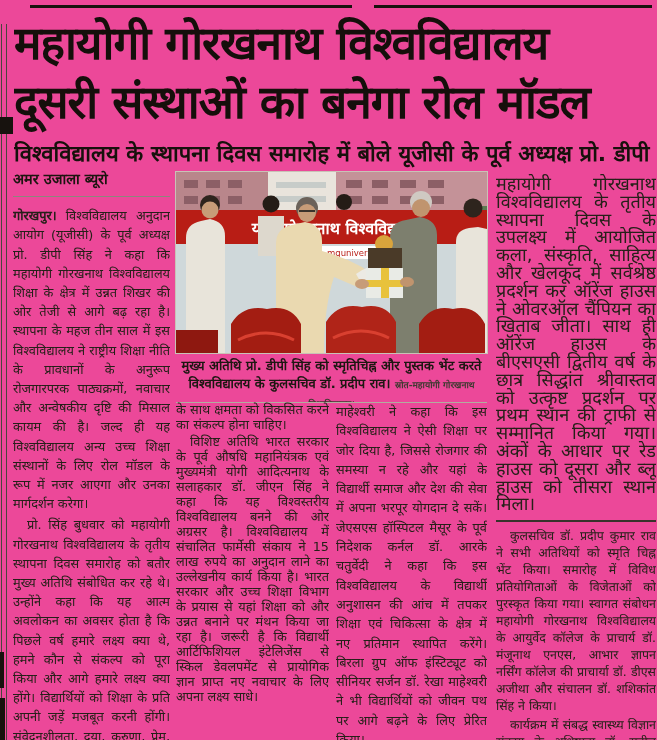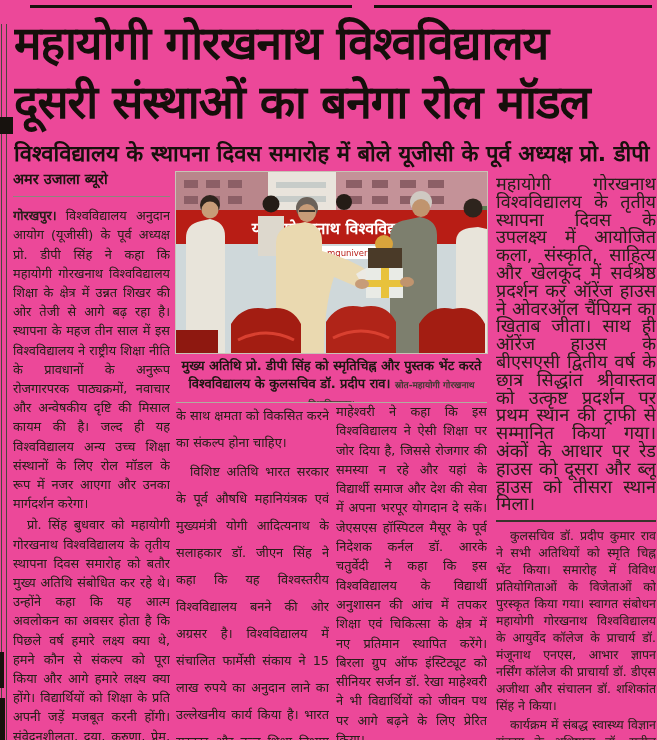--- a/index.html
+++ b/index.html
@@ -14,21 +14,21 @@
                  letter-spacing:-1px;color:#150f0b;white-space:nowrap;}
   .subhead{position:absolute;left:14px;top:137px;width:640px;height:32px;overflow:hidden;
            font-size:22px;font-weight:700;color:#17110c;white-space:nowrap;}
   
   .col{position:absolute;text-align:justify;color:#262019;}
   .col p{margin:0 0 2px 0;}
   .indent{text-indent:14px;}
   .col1{left:13px;top:170px;width:157px;height:570px;overflow:hidden;font-size:12.8px;line-height:19.2px;}
   .byline{font-size:14.5px;font-weight:700;color:#1c1510;text-align:left;}
   .byline-rule{height:1px;background:#8d867c;margin:7px 0 9px 0;}
-  .col2{left:176px;top:402px;width:153px;height:338px;overflow:hidden;font-size:12.8px;line-height:27px;}
+  .col2{left:176px;top:402px;width:153px;height:338px;overflow:hidden;font-size:12.8px;line-height:15px;}
   .col3{left:336px;top:402px;width:151px;height:338px;overflow:hidden;font-size:12.8px;line-height:19.3px;}
   .col4{left:496px;top:168px;width:160px;height:572px;overflow:hidden;}
   .col4 h2{margin:0;font-size:20.5px;line-height:26px;font-weight:800;color:#14100c;text-align:left;}
   .col4 .subbody{font-size:18px;line-height:17.8px;margin-top:7px;}
   .col4 .divider{border:none;border-top:2px solid #38322b;margin:7px 0 5px 0;}
   .col4 .cont{font-size:12.4px;line-height:17px;}
   
   .photo{position:absolute;left:176px;top:172px;width:311px;height:181px;margin:0;
          outline:1px solid #c9c2b6;}
   .caption{position:absolute;left:176px;top:357px;width:311px;height:42px;overflow:hidden;

